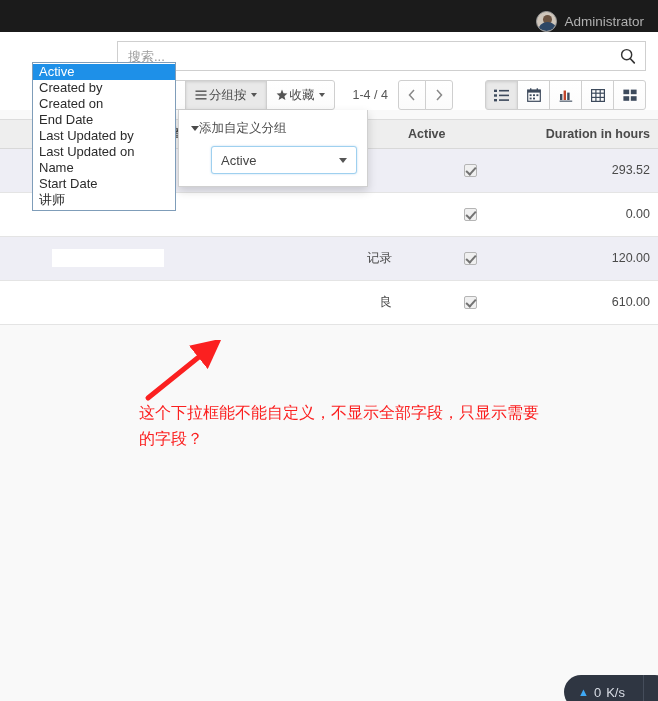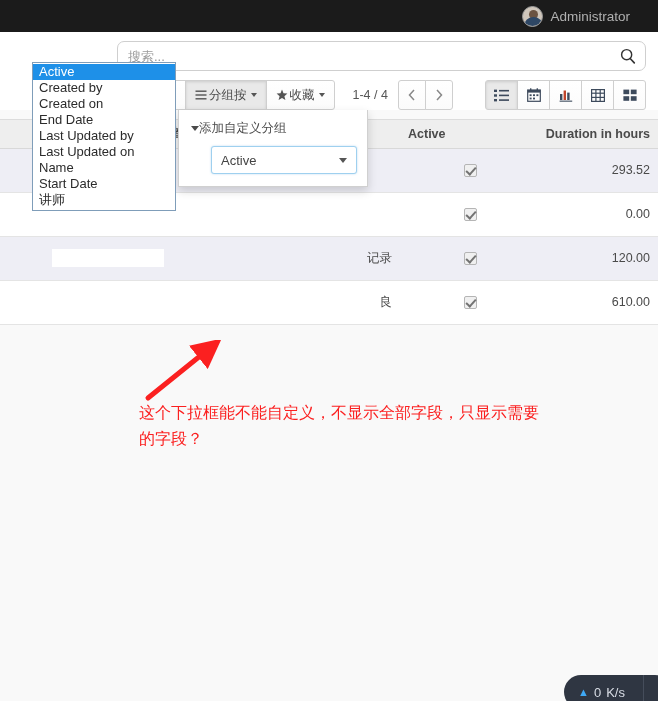--- a/index.html
+++ b/index.html
@@ -10,23 +10,23 @@
     background: #f9f9f9;
     font-family: "Liberation Sans", "DejaVu Sans", sans-serif;
     -webkit-font-smoothing: antialiased;
   }
 
   
   .topbar {
     height: 32px;
     background: #1b1b1b;
     display: flex;
-    align-items: center;
+    align-items: flex-end;
     justify-content: flex-end;
-    padding-right: 28px;
+    padding-right: 14px;
   }
   .user-menu {
     display: flex;
     align-items: center;
     gap: 7px;
     color: #b0b0b0;
     font-size: 13.5px;
   }
   .avatar {
     width: 21px; height: 21px;
@@ -57,21 +57,21 @@
   
   .control-area {
     background: #ffffff;
     padding: 9px 12px 0 12px;
     position: relative;
   }
   .searchbar {
     margin: 0 0 0 105px;
     height: 30px;
     border: 1px solid #cfcfcf;
-    border-radius: 7px;
+    border-radius: 0;
     background: #fff;
     display: flex;
     align-items: center;
     padding: 0 8px;
     position: relative;
   }
   .searchbar input {
     border: 0;
     outline: none;
     flex: 1;

